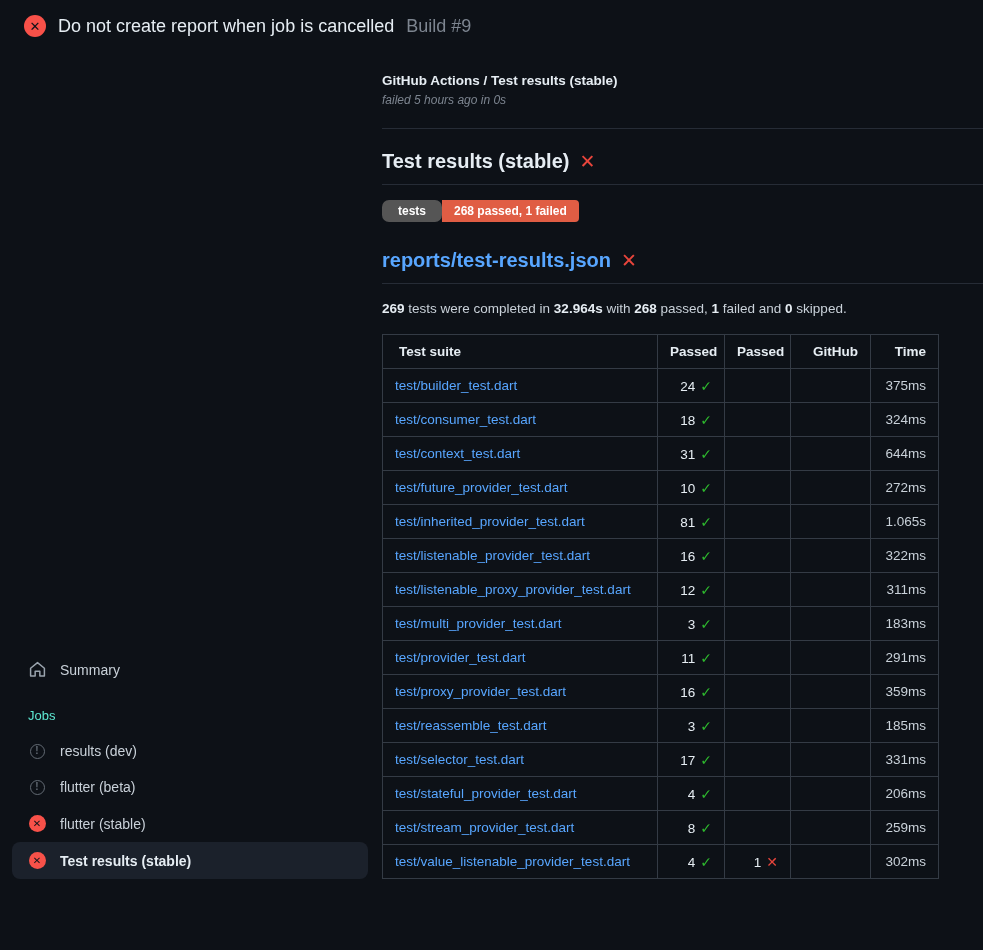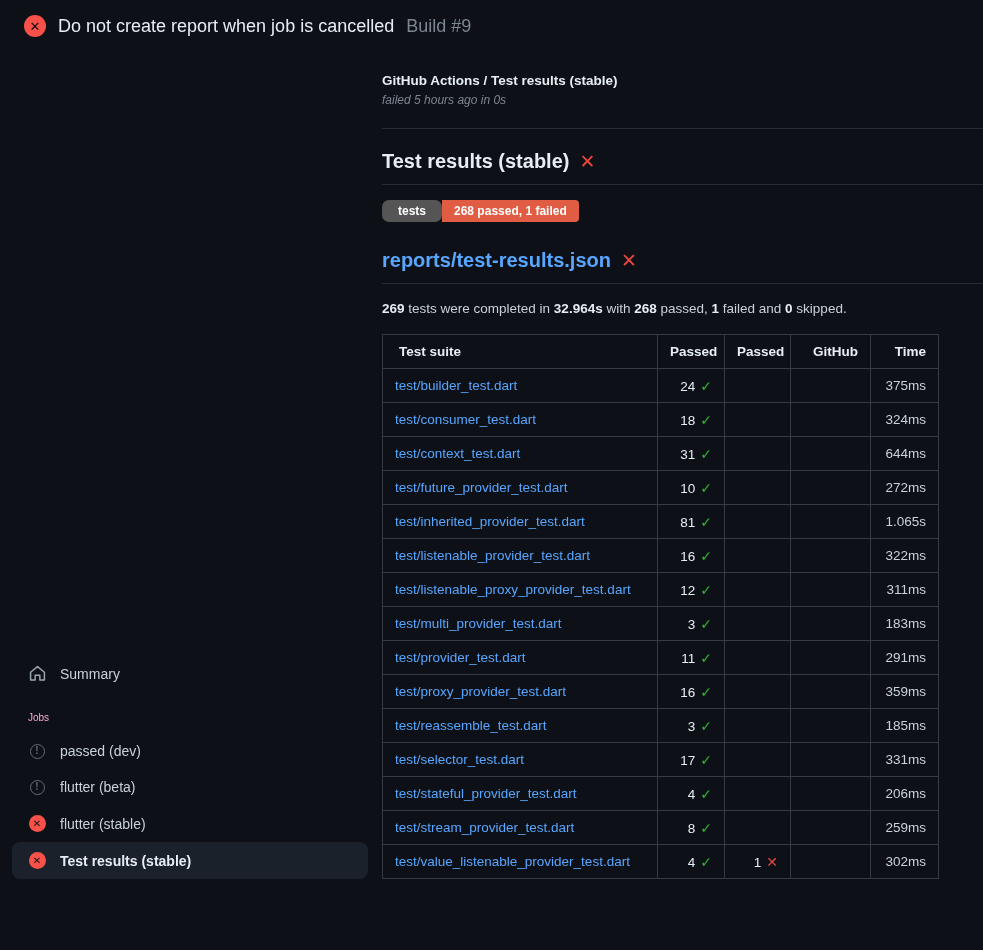--- a/index.html
+++ b/index.html
@@ -32,21 +32,21 @@
 
   
   .sidebar { width: 382px; flex: none; padding: 14px 14px 0 12px; }
   .side-item {
     display: flex; align-items: center; gap: 14px;
     padding: 10px 16px; border-radius: 8px;
     color: #c9d1d9; cursor: pointer;
   }
   .side-item.selected { background: #1b212b; font-weight: bold; color: #e6edf3; }
   .side-section-label {
-    color: #f9a8d4; font-size: 10px;
+    color: #5eead4; font-size: 13px;
     padding: 20px 16px 10px 16px;
   }
   .icon-cell { width: 18px; flex: none; display: inline-flex; align-items: center; justify-content: center; }
   .fail-circle {
     width: 17px; height: 17px; border-radius: 50%;
     background: var(--red, #f85149);
     display: inline-flex; align-items: center; justify-content: center;
     color: #10141a; font-weight: bold; font-size: 10px; line-height: 1;
   }
   .neutral-circle {
@@ -130,21 +130,21 @@
         </svg>
       </span>
       <span>Summary</span>
     </div>
     <div class="side-section-label">Jobs</div>
     <div id="jobs-list">
         <div class="side-item">
           <span class="icon-cell">
             <span class="neutral-circle">!</span>
           </span>
-          <span>passed (dev)</span>
+          <span>results (dev)</span>
         </div>
         <div class="side-item">
           <span class="icon-cell">
             <span class="neutral-circle">!</span>
           </span>
           <span>flutter (beta)</span>
         </div>
         <div class="side-item">
           <span class="icon-cell">
             <span class="fail-circle">✕</span>

